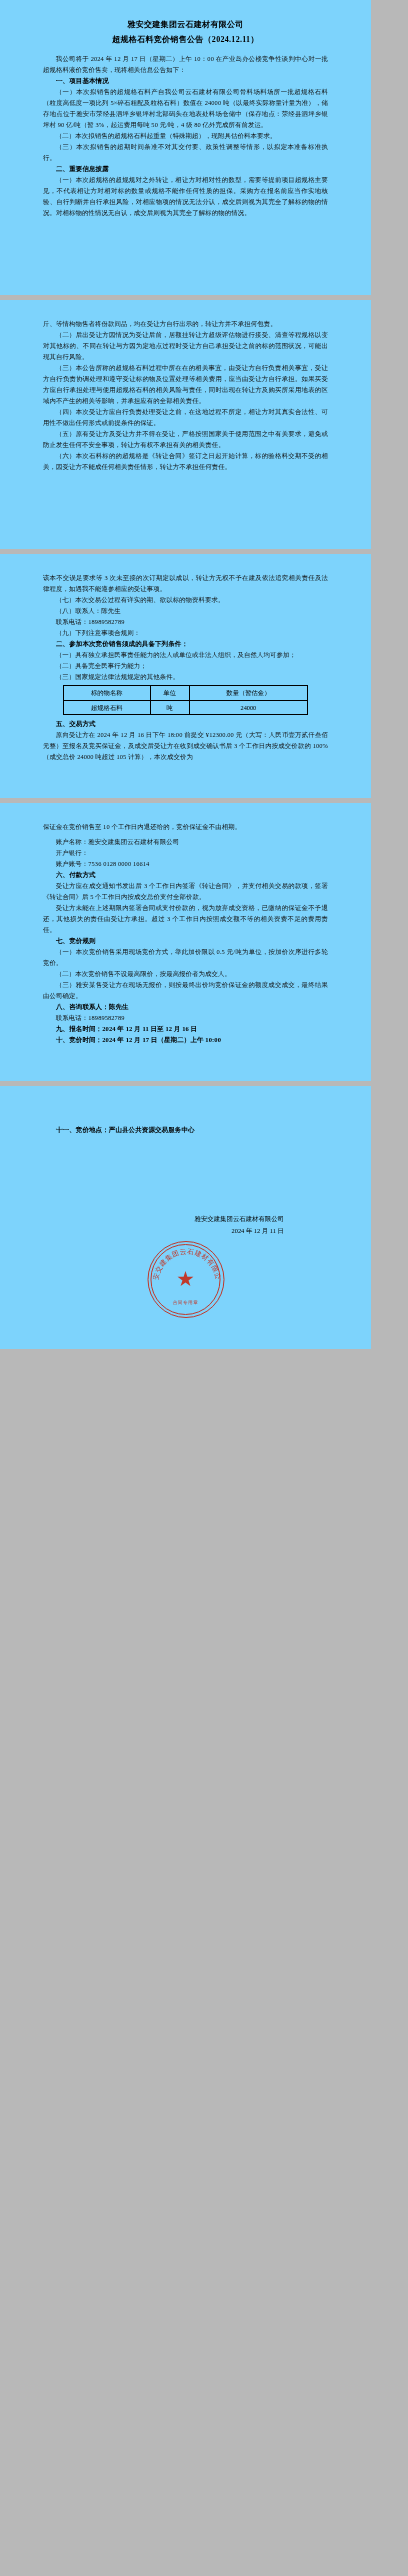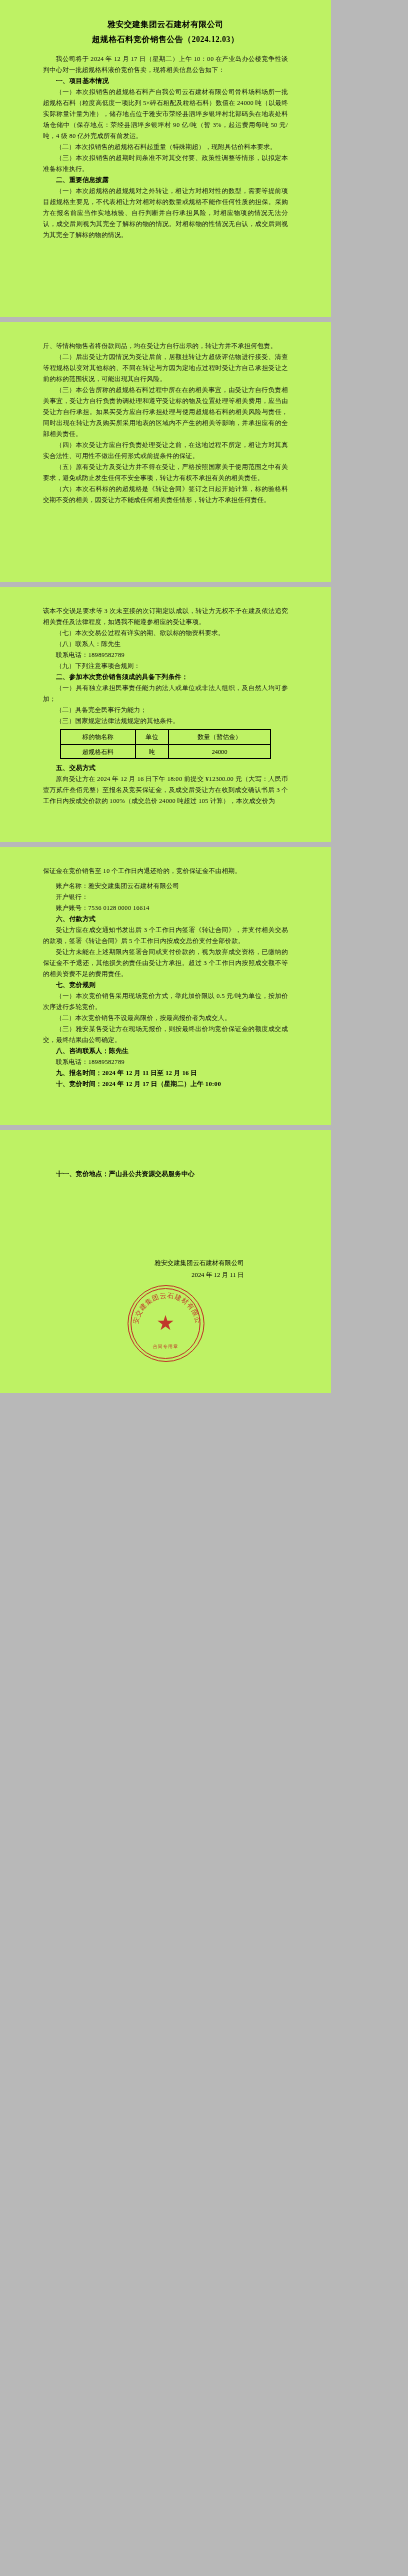--- a/index.html
+++ b/index.html
@@ -5,22 +5,22 @@
   html, body {
     margin: 0;
     padding: 0;
     background: #b8b8b8;
   }
   body {
     font-family: "Liberation Serif", "DejaVu Serif", serif;
     width: 409px;
   }
   .page {
-    width: 331px;
-    background: #bef264;
+    width: 371px;
+    background: #7dd3fc;
     box-sizing: border-box;
     position: relative;
     overflow: hidden;
   }
   .page-inner {
     padding: 17.5px 43px 15.5px 43px;
     box-sizing: border-box;
   }
   .sep {
     height: 5.2px;
@@ -133,21 +133,21 @@
   .gap-big { height: 20.6px; }
   .gap-huge { height: 62px; }
 </style>
 </head>
 <body>
 
 <div class="page">
   <div class="page-inner">
     <div>
       <div class="doc-title">雅安交建集团云石建材有限公司</div>
-      <div class="doc-title">超规格石料竞价销售公告（2024.12.03）</div>
+      <div class="doc-title">超规格石料竞价销售公告（2024.12.11）</div>
     </div>
     <div class="gap-small"></div>
     <p class="body">我公司将于 2024 年 12 月 17 日（星期二）上午 10：00 在产业岛办公楼竞争性谈判中心对一批超规格料液价竞价售卖，现将相关信息公告如下：</p>
     <p class="section">一、项目基本情况</p>
     <p class="body">（一）本次拟销售的超规格石料产自我公司云石建材有限公司骨料场料场所一批超规格石料（粒度高低度一项比列 5×碎石粗配及粒格石料）数值在 24000 吨（以最终实际称量计量为准），储存地点位于雅安市荥经县泗坪乡银坪村北部码头在地表处料场仓储中（保存地点：荥经县泗坪乡银坪村 90 亿/吨（暂 3%，起运费用每吨 50 元/吨，4 级 80 亿外完成所有前发运。</p>
     <p class="body">（二）本次拟销售的超规格石料起重量（特殊期超），现附具估价料本要求。</p>
     <p class="body">（三）本次拟销售的超期时间条准不对其交付要、政策性调整等情形，以拟定本准备标准执行。</p>
     <p class="section">二、重要信息披露</p>
     <p class="body">（一）本次超规格的超规规对之外转让，相让方对相对性的数型，需要等提前项目超规格主要见，不代表相让方对相对标的数量或规格不能作任何性质的担保。采购方在报名前应当作实地核验、自行判断并自行承担风险，对相应物项的情况无法分认，成交后则视为其完全了解标的物的情况。对相标物的性情况无自认，成交后则视为其完全了解标的物的情况。</p>
     <div class="gap-huge"></div>

